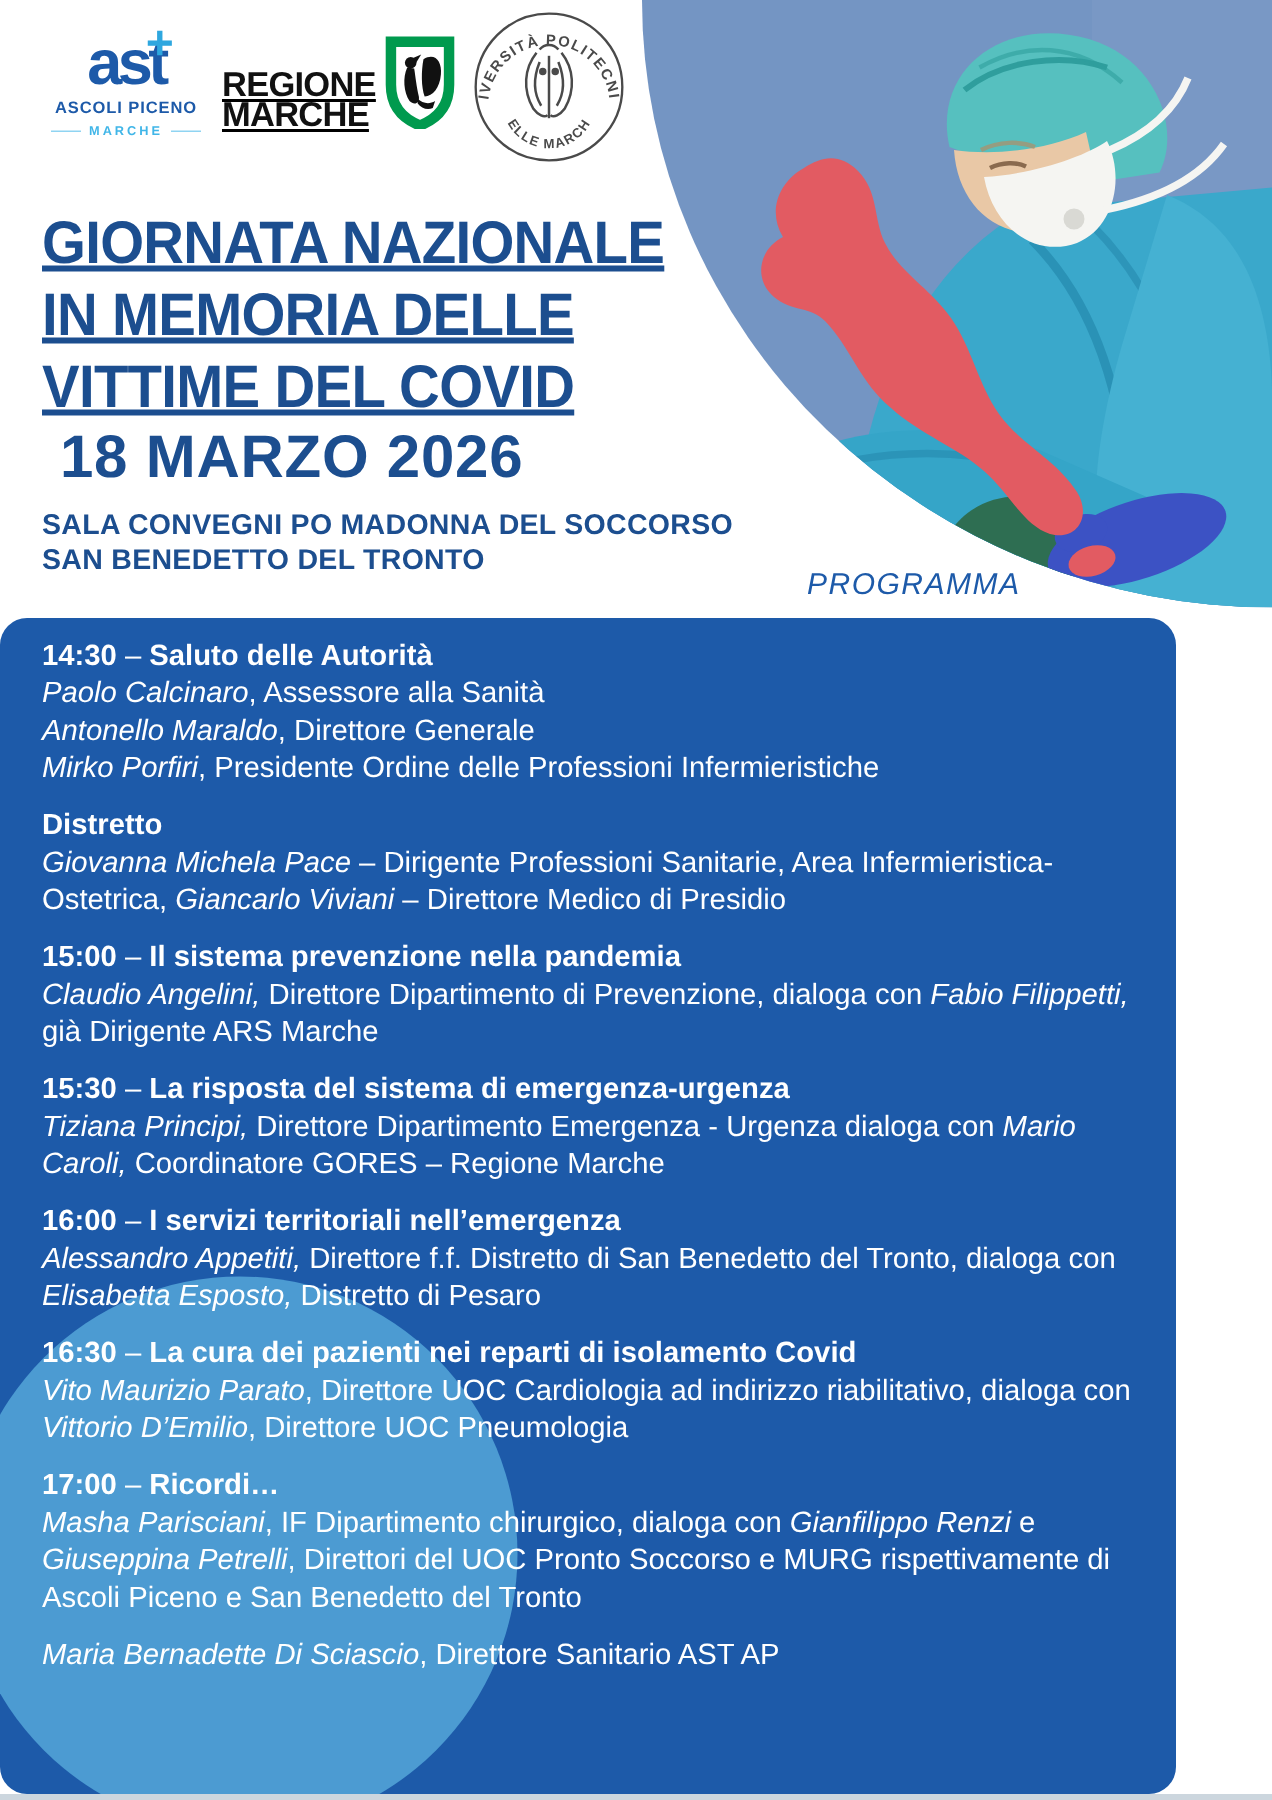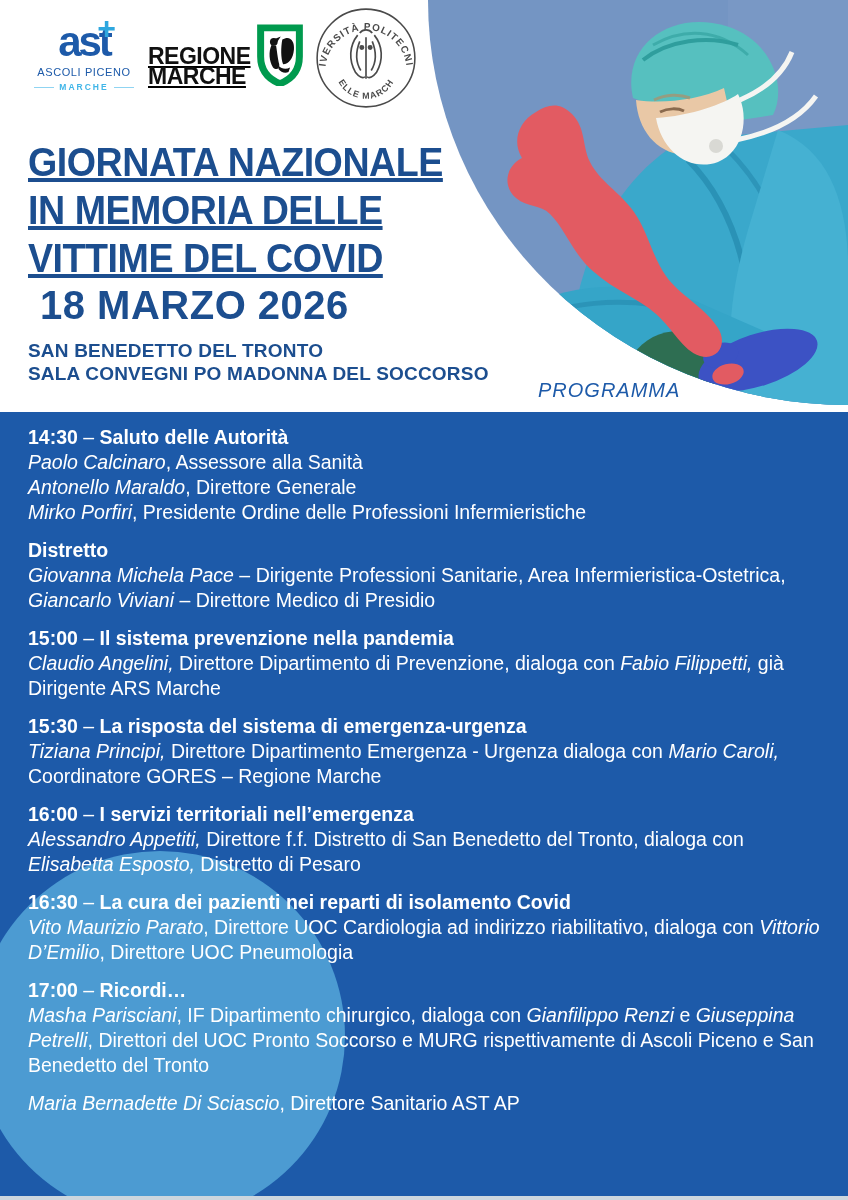--- a/index.html
+++ b/index.html
@@ -17,38 +17,39 @@
     width:420px;height:405px;
     border-bottom-left-radius:100% 100%;
     overflow:hidden;
     z-index:1;
   }
   
   .logos{position:absolute;top:14px;left:28px;display:flex;align-items:flex-start;z-index:2;}
   .ast-logo{width:112px;text-align:center;padding-top:8px;}
   .ast-word{position:relative;display:inline-block;font-weight:700;font-size:42px;line-height:40px;color:#1d5aa9;letter-spacing:-3px;}
   .ast-plus{position:absolute;right:-6px;top:-14px;color:#2ea7df;font-size:32px;font-weight:700;letter-spacing:0;}
-  .ast-line1{font-size:11px;font-weight:400;color:#1d5aa9;letter-spacing:0.6px;margin-top:4px;white-space:nowrap;}
+  .ast-line1{font-size:11px;font-weight:700;color:#1d5aa9;letter-spacing:0.6px;margin-top:4px;white-space:nowrap;}
   .ast-line2{display:flex;align-items:center;justify-content:center;gap:5px;margin-top:4px;font-size:8.5px;font-weight:700;color:#41b6e8;letter-spacing:2px;}
   .ast-line2 .dash{display:inline-block;width:20px;height:0;border-top:1.5px solid #8fd4f2;}
   .rm-logo{margin-left:8px;display:flex;align-items:flex-end;padding-top:10px;text-decoration:underline;}
   .rm-text{font-weight:800;font-size:23px;line-height:20px;color:#111;letter-spacing:-0.5px;}
   .rm-shield{margin-left:5px;}
   .univpm-logo{margin-left:10px;margin-top:-8px;}
   
   .title{position:absolute;left:28px;top:138px;color:#1c4e8f;z-index:2;text-decoration:underline;}
   .title-line{font-size:40px;font-weight:800;line-height:48px;letter-spacing:-0.5px;white-space:nowrap;transform:scaleX(0.94);transform-origin:0 0;}
   .date{position:absolute;left:40px;top:283px;color:#1c4e8f;font-size:40px;font-weight:800;letter-spacing:0.5px;white-space:nowrap;z-index:2;}
   .venue{position:absolute;left:28px;top:339px;color:#1c4e8f;font-size:19px;font-weight:700;line-height:23px;letter-spacing:0.2px;z-index:2;}
   .programma-label{position:absolute;left:538px;top:379px;color:#1d5aa9;font-size:20px;font-style:italic;font-weight:500;letter-spacing:1px;z-index:2;}
   
   .band{
-    position:absolute;left:0;top:412px;width:848px;height:784px;
+    position:absolute;left:0;top:412px;width:784px;height:784px;
     background:#1d5aa9;overflow:hidden;box-sizing:border-box;
     padding:13px 28px 0 28px;
+    border-radius:18px;
   }
   .decor-circle{position:absolute;left:-25px;top:439px;width:370px;height:370px;border-radius:50%;background:#4c9bd2;}
   #program-items{position:relative;z-index:1;color:#fff;}
   .prog-item{margin-bottom:13px;}
   .prog-heading{font-size:19.5px;line-height:25px;font-weight:700;}
   .prog-heading .sep{font-weight:400;}
   .prog-line{font-size:19.5px;line-height:25px;font-weight:400;}
   .prog-line .i{font-style:italic;}
   .footer-strip{position:absolute;left:0;top:1196px;width:848px;height:4px;background:#ccd6de;}
 </style>
@@ -136,22 +137,22 @@
   </div>
 </div>
 
 <div class="title">
   <div class="title-line">GIORNATA NAZIONALE</div>
   <div class="title-line">IN MEMORIA DELLE</div>
   <div class="title-line">VITTIME DEL COVID</div>
 </div>
 <div class="date">18 MARZO 2026</div>
 <div class="venue">
+  <div>SALA CONVEGNI PO MADONNA DEL SOCCORSO</div>
   <div>SAN BENEDETTO DEL TRONTO</div>
-  <div>SALA CONVEGNI PO MADONNA DEL SOCCORSO</div>
 </div>
 <div class="programma-label">PROGRAMMA</div>
 
 <section class="band">
   <div class="decor-circle"></div>
   <div id="program-items">
       <div class="prog-item">
         <div class="prog-heading"><span>14:30</span><span class="sep"> – </span><span>Saluto delle Autorità</span></div>
         <div class="prog-line"><span class="i">Paolo Calcinaro</span><span>, Assessore alla Sanità</span></div>
         <div class="prog-line"><span class="i">Antonello Maraldo</span><span>, Direttore Generale</span></div>

